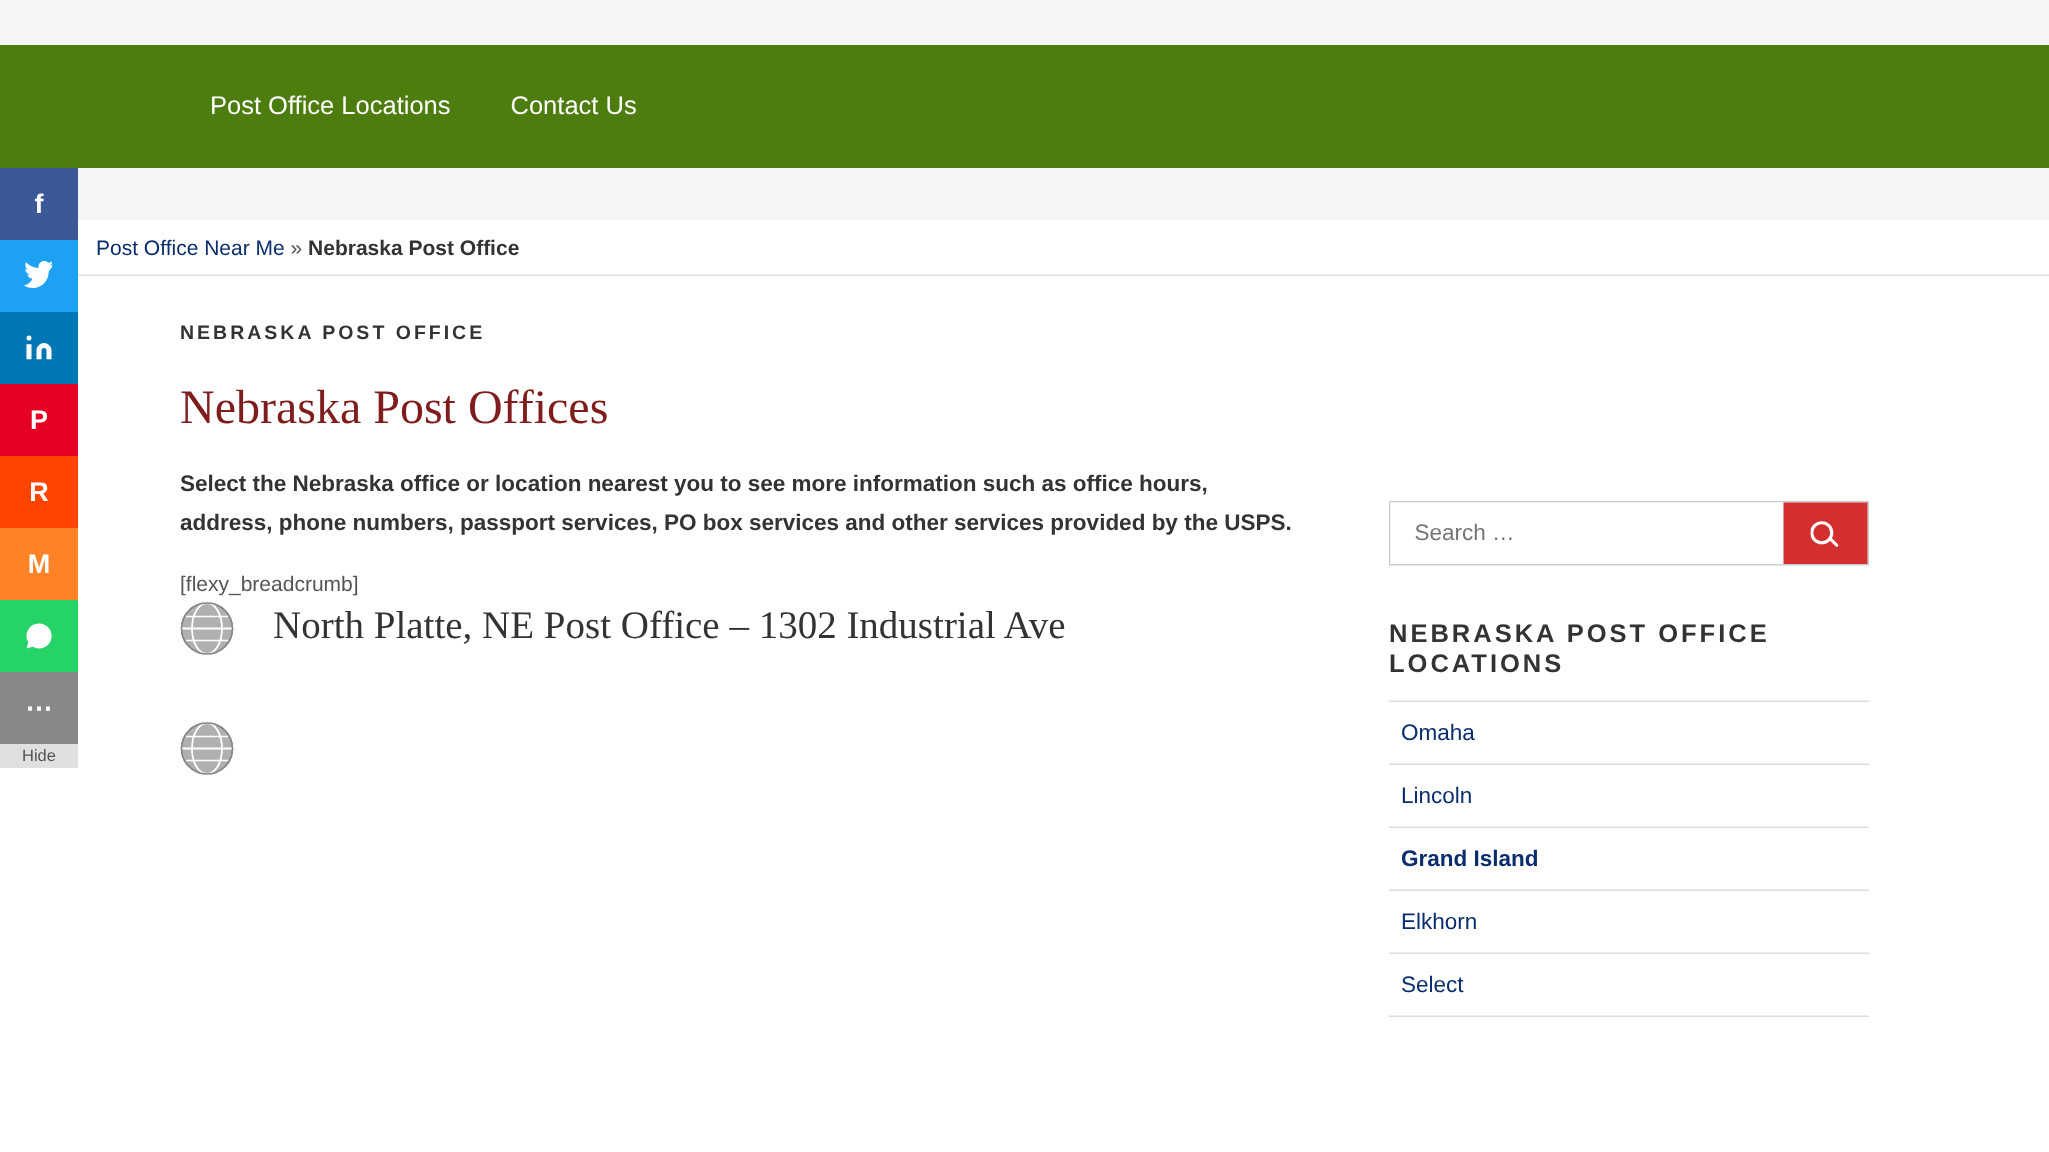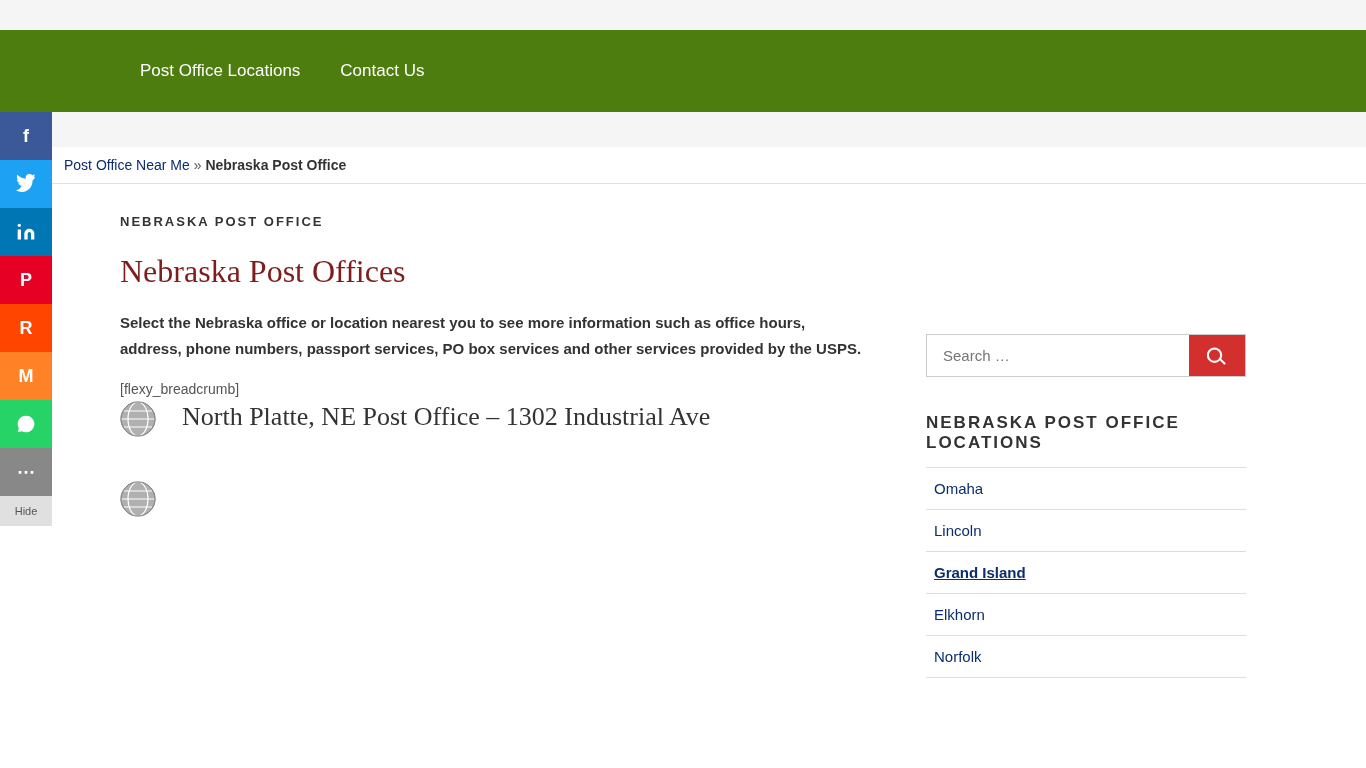--- a/index.html
+++ b/index.html
@@ -75,21 +75,21 @@
     .hide-btn {
       background: #e0e0e0;
       color: #555;
       font-size: 11px;
       padding: 4px;
       display: flex;
       align-items: center;
       justify-content: center;
       cursor: pointer;
       font-family: Arial, sans-serif;
-      height: 30px;
+      height: 16px;
     }
 
     
     .main-wrapper {
       background: #fff;
       max-width: 1366px;
       margin: 0 auto;
       display: flex;
       padding: 30px 120px 40px 120px;
       gap: 60px;
@@ -221,21 +221,20 @@
       font-family: Arial, sans-serif;
       font-size: 15px;
       color: #0a2d6e;
       text-decoration: none;
       display: block;
       padding: 2px 8px;
     }
     .locations-list li.active a {
       color: #0a2d6e;
       font-weight: 600;
-      text-decoration: underline;
     }
   </style>
 </head>
 <body>
 
 <div class="top-bar"></div>
 
 <nav>
   <a href="#">Post Office Locations</a>
   <a href="#">Contact Us</a>
@@ -332,19 +331,19 @@
         <li>
           <a href="#">Lincoln</a>
         </li>
         <li class="active">
           <a href="#">Grand Island</a>
         </li>
         <li>
           <a href="#">Elkhorn</a>
         </li>
         <li>
-          <a href="#">Norfolk</a>
+          <a href="#">Select</a>
         </li>
       </ul>
     </div>
 
   </div>
 </div>
 
 </body></html>

